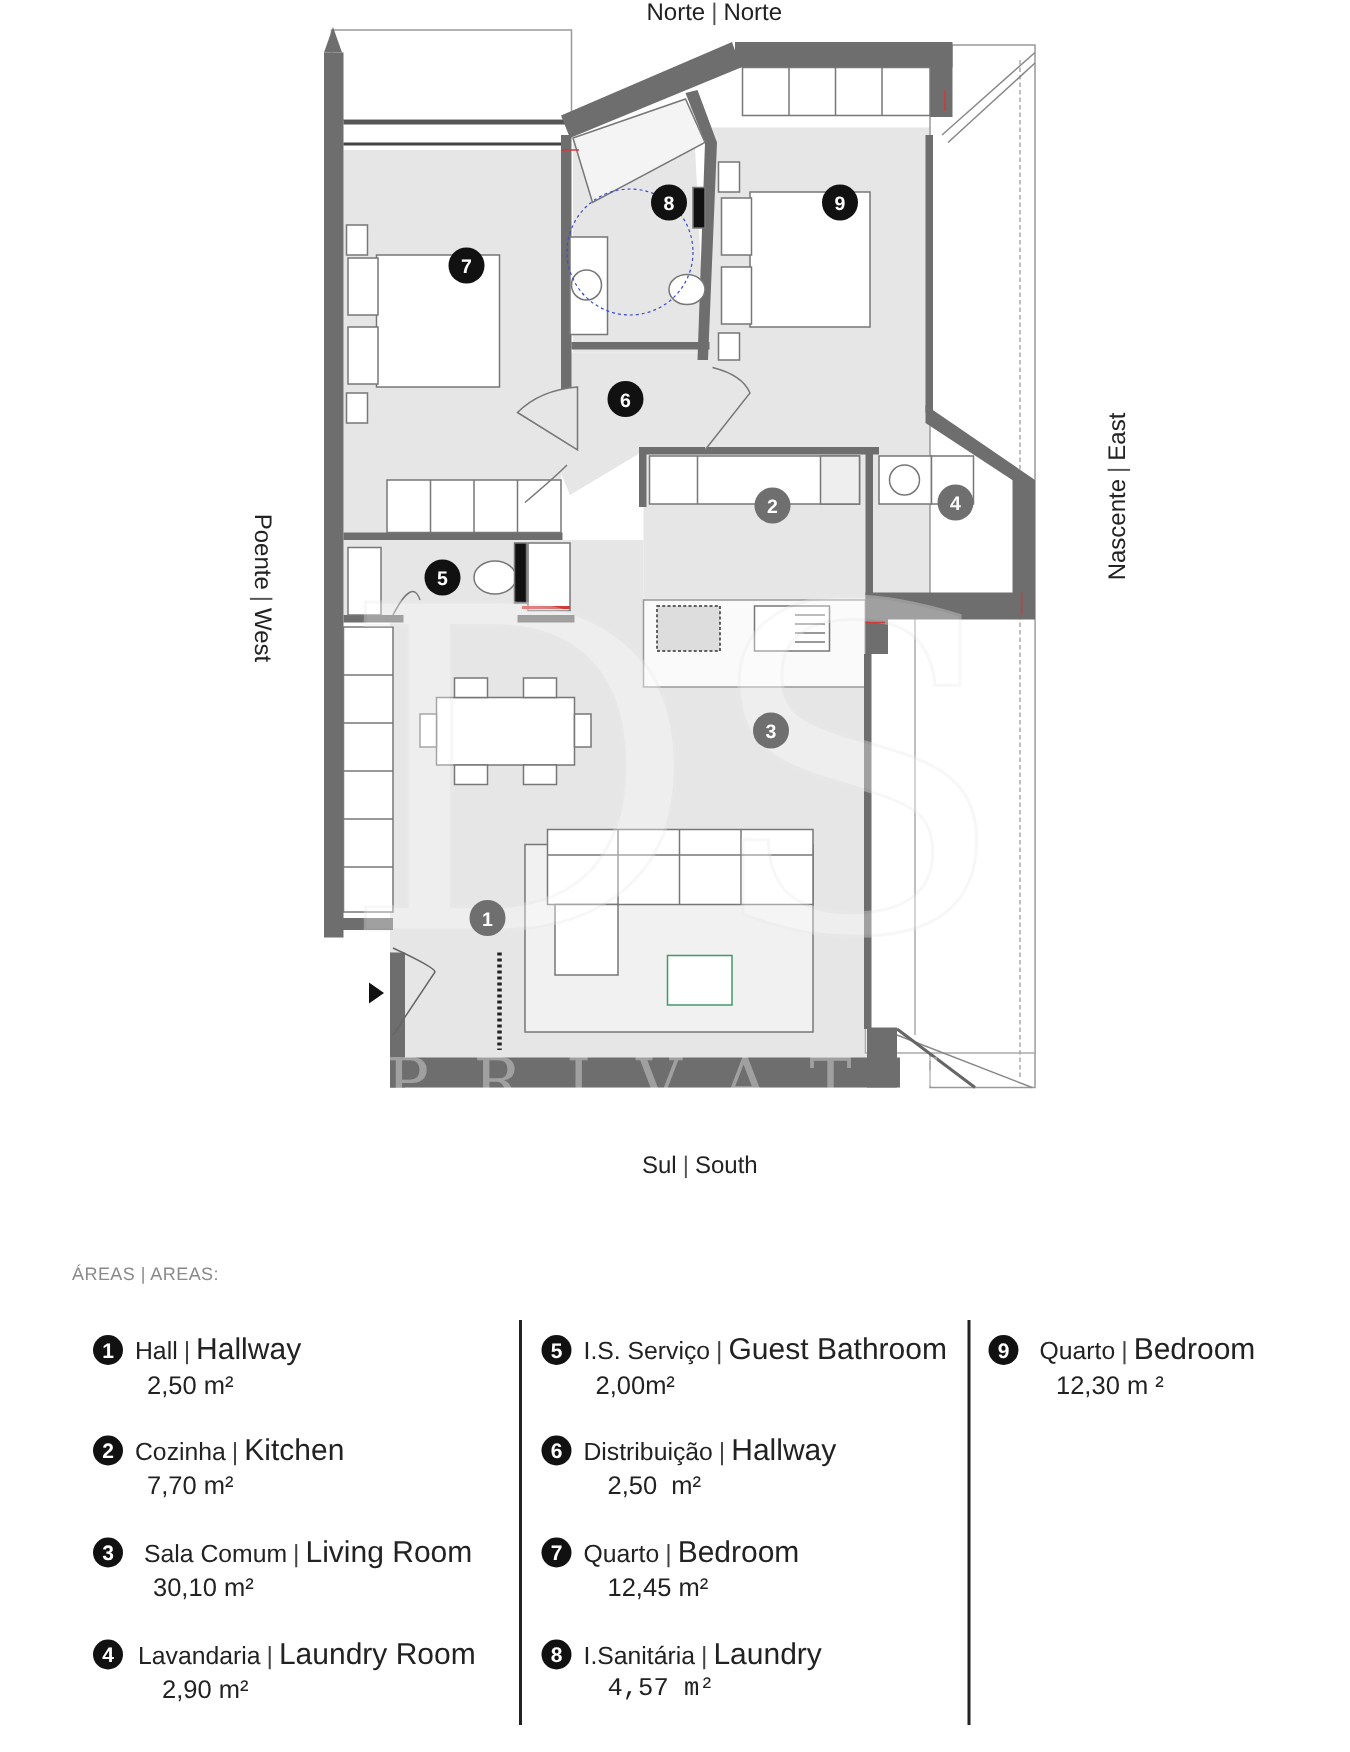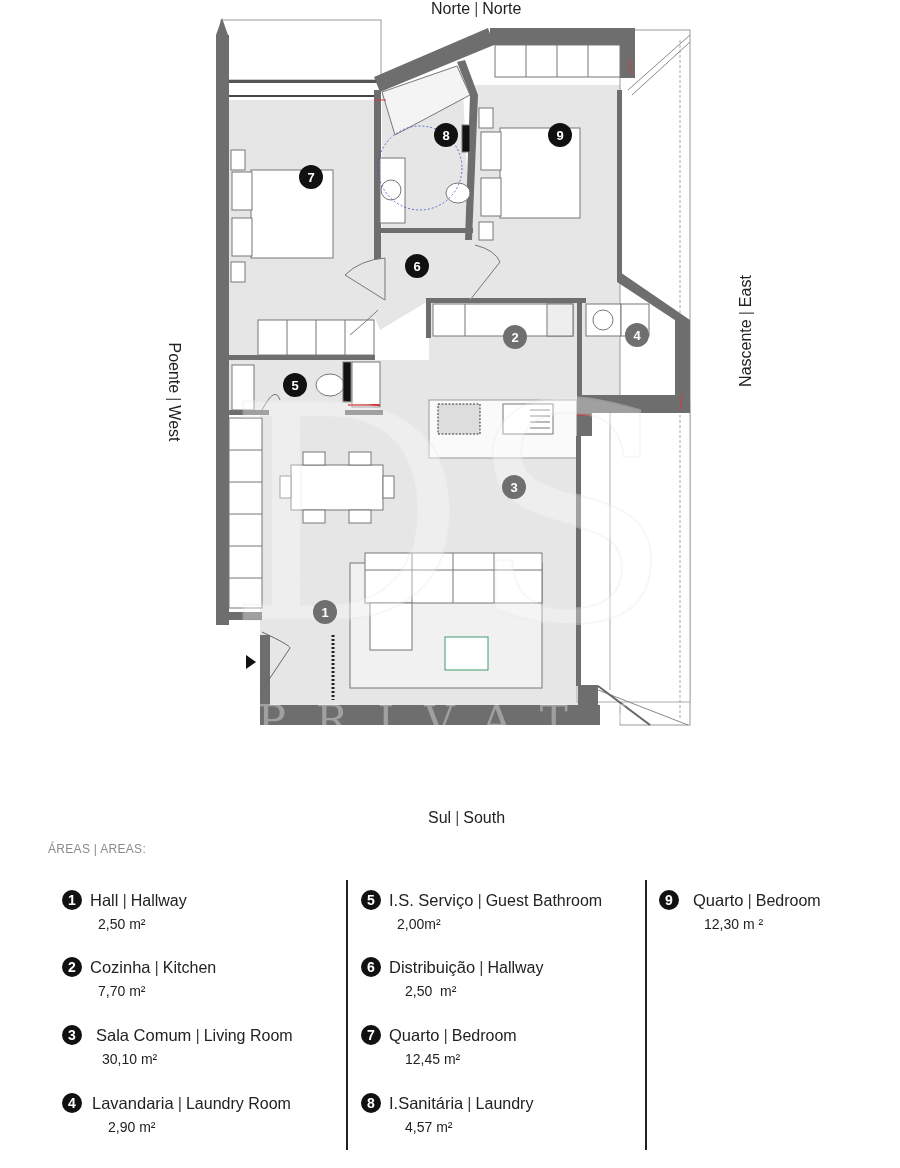--- a/index.html
+++ b/index.html
@@ -1,31 +1,31 @@
 <!DOCTYPE html>
 <html><head>
 <meta charset="utf-8">
 <style>
   html,body{margin:0;padding:0;background:#fff;}
   body{width:900px;height:1168px;position:relative;overflow:hidden;font-family:"Liberation Sans","DejaVu Sans",sans-serif;color:#222;}
   .compass{position:absolute;font-size:16px;color:#222;white-space:nowrap;}
   .compass .sep{color:#555;margin:0 4px;}
   #north{left:431px;top:0px;}
-  #south{left:428px;top:769px;margin-top:40px;}
+  #south{left:428px;top:769px;}
   #west{left:174px;top:392px;transform:translate(-50%,-50%) rotate(90deg);}
   #east{left:746px;top:331px;transform:translate(-50%,-50%) rotate(-90deg);}
   #plan{position:absolute;left:0;top:0;width:900px;height:760px;}
   .areas-title{position:absolute;left:48px;top:842px;font-size:12px;color:#8a8a8a;letter-spacing:0.3px;}
   .divider{position:absolute;top:880px;width:1.5px;height:270px;background:#222;}
   .item{position:absolute;}
   .badge{position:absolute;left:0;top:0;width:20px;height:20px;border-radius:50%;background:#111;color:#fff;font-size:14px;font-weight:bold;display:flex;align-items:center;justify-content:center;}
   .name{position:absolute;left:28px;top:0;font-size:16.5px;color:#222;white-space:nowrap;line-height:20px;}
-  .name .en{font-size:16px;}
+  .name .en{font-size:20px;}
   .name .sep{color:#444;margin:0 4px;}
-  .area{position:absolute;left:36px;top:24px;font-size:14px;color:#222;white-space:nowrap;line-height:20px;}
+  .area{position:absolute;left:36px;top:24px;font-size:17px;color:#222;white-space:nowrap;line-height:20px;}
 </style>
 </head>
 <body>
 
 <div id="north" class="compass"><span>Norte</span><span class="sep">|</span><span>Norte</span></div>
 <div id="south" class="compass"><span>Sul</span><span class="sep">|</span><span>South</span></div>
 <div id="west" class="compass"><span>Poente</span><span class="sep">|</span><span>West</span></div>
 <div id="east" class="compass"><span>Nascente</span><span class="sep">|</span><span>East</span></div>
 
 <svg id="plan" viewBox="0 0 900 760" xmlns="http://www.w3.org/2000/svg">
@@ -279,20 +279,20 @@
   <div class="area" style="left:44px;white-space:pre;">2,50  m²</div>
 </div>
 <div class="item" style="left:361px;top:1025px;">
   <div class="badge">7</div>
   <div class="name"><span>Quarto</span><span class="sep">|</span><span class="en">Bedroom</span></div>
   <div class="area" style="left:44px;">12,45 m²</div>
 </div>
 <div class="item" style="left:361px;top:1093px;">
   <div class="badge">8</div>
   <div class="name"><span>I.Sanitária</span><span class="sep">|</span><span class="en">Laundry</span></div>
-  <div class="area" style="left:44px;">4,57 m²</div>
+  <div class="area" style="left:44px;font-family:Liberation Mono, monospace;">4,57 m²</div>
 </div>
 
 <div class="item" style="left:659px;top:890px;">
   <div class="badge">9</div>
   <div class="name" style="left:34px;"><span>Quarto</span><span class="sep">|</span><span class="en">Bedroom</span></div>
   <div class="area" style="left:45px;">12,30 m ²</div>
 </div>
 
 </body></html>

